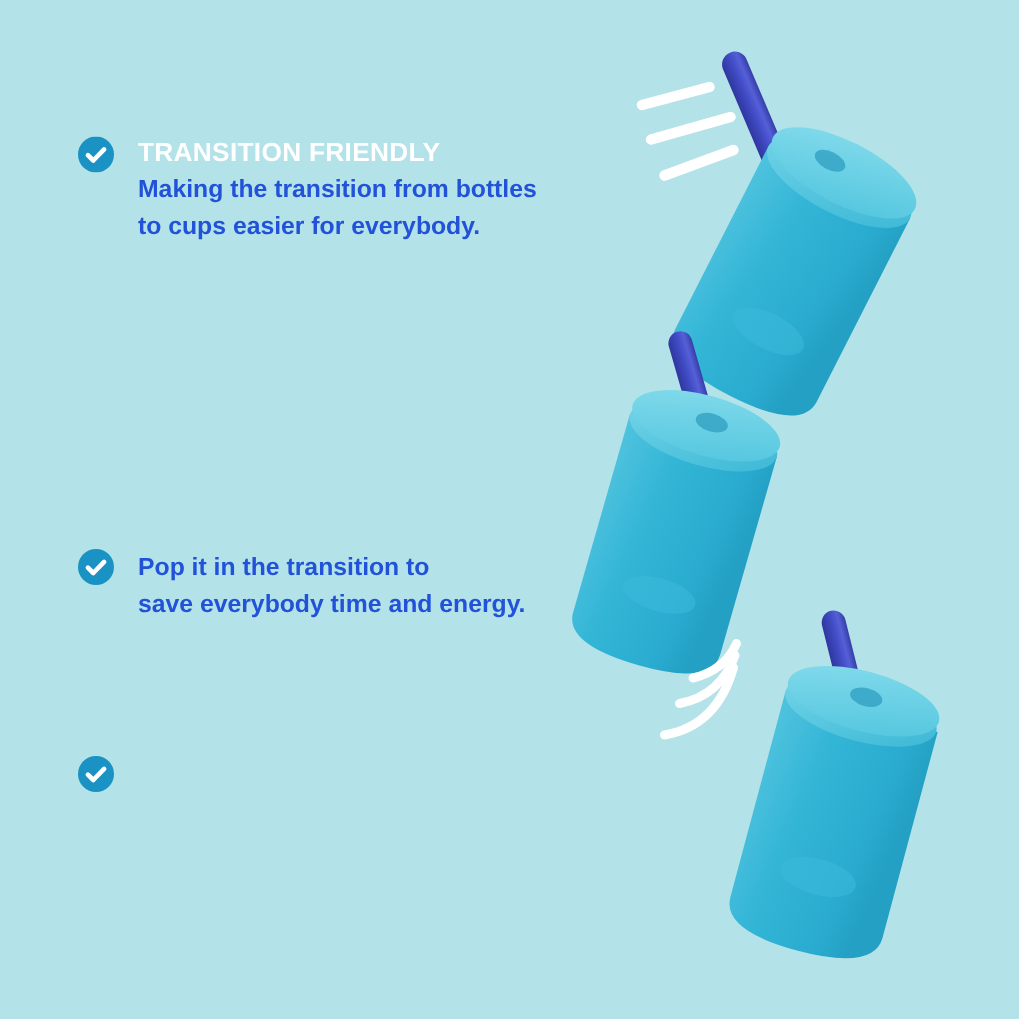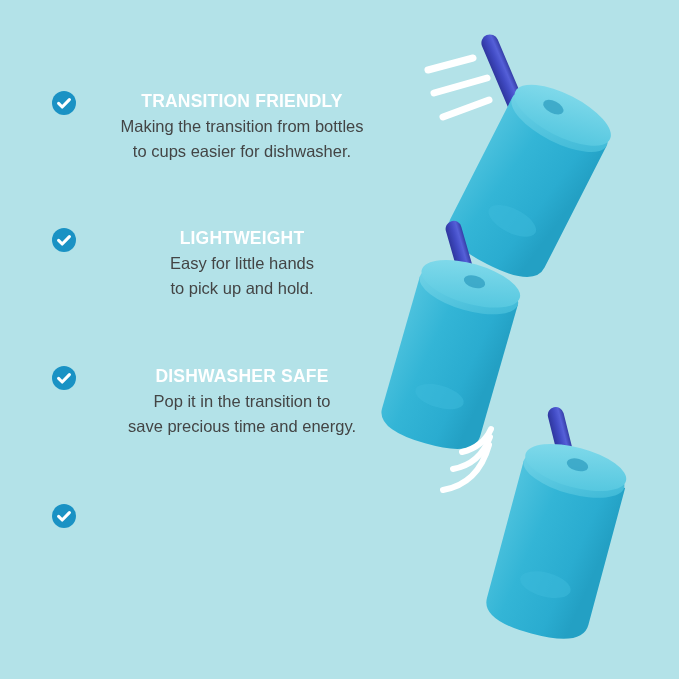--- a/index.html
+++ b/index.html
@@ -31,21 +31,20 @@
     height: 679px;
   }
 
   
   #features {
     position: absolute;
     left: 0;
     top: 0;
     width: 400px;
     height: 679px;
-    text-align: center;
   }
 
   .feature {
     position: absolute;
     left: 52px;
     width: 340px;
   }
 
   .feature-check {
     position: absolute;
@@ -64,22 +63,22 @@
     font-weight: bold;
     letter-spacing: 0.2px;
     color: #ffffff;
     line-height: 20px;
     margin: 0 0 3px 0;
     white-space: nowrap;
   }
 
   .feature-desc {
     font-size: 16.5px;
-    font-weight: 400;
-    color: #404040;
+    font-weight: 700;
+    color: #1d4ed8;
     line-height: 25px;
     margin: 0;
     opacity: 0.97;
   }
 
   .feature-desc span {
     display: block;
     white-space: nowrap;
   }
 
@@ -185,49 +184,35 @@
 
     <div class="feature" id="feature-0">
       <svg class="feature-check" viewBox="0 0 24 24">
         <circle cx="12" cy="12" r="12" fill="#1a92c4"></circle>
         <path d="M6.6 12.4 L10.2 16 L17.4 8.6" fill="none" stroke="#ffffff" stroke-width="3.1" stroke-linecap="round" stroke-linejoin="round"></path>
       </svg>
       <div class="feature-text">
         <p class="feature-title">TRANSITION FRIENDLY</p>
         <p class="feature-desc">
           <span>Making the transition from bottles</span>
-          <span>to cups easier for dishwasher.</span>
+          <span>to cups easier for everybody.</span>
         </p>
       </div>
     </div>
 
-    <div class="feature" id="feature-1">
-      <svg class="feature-check" viewBox="0 0 24 24">
-        <circle cx="12" cy="12" r="12" fill="#1a92c4"></circle>
-        <path d="M6.6 12.4 L10.2 16 L17.4 8.6" fill="none" stroke="#ffffff" stroke-width="3.1" stroke-linecap="round" stroke-linejoin="round"></path>
-      </svg>
-      <div class="feature-text">
-        <p class="feature-title">LIGHTWEIGHT</p>
-        <p class="feature-desc">
-          <span>Easy for little hands</span>
-          <span>to pick up and hold.</span>
-        </p>
-      </div>
-    </div>
 
     <div class="feature" id="feature-2">
       <svg class="feature-check" viewBox="0 0 24 24">
         <circle cx="12" cy="12" r="12" fill="#1a92c4"></circle>
         <path d="M6.6 12.4 L10.2 16 L17.4 8.6" fill="none" stroke="#ffffff" stroke-width="3.1" stroke-linecap="round" stroke-linejoin="round"></path>
       </svg>
       <div class="feature-text">
-        <p class="feature-title">DISHWASHER SAFE</p>
         <p class="feature-desc">
           <span>Pop it in the transition to</span>
-          <span>save precious time and energy.</span>
+          <span>save everybody time and energy.</span>
         </p>
       </div>
     </div>
 
     <div class="feature" id="feature-3">
       <svg class="feature-check" viewBox="0 0 24 24">
         <circle cx="12" cy="12" r="12" fill="#1a92c4"></circle>
         <path d="M6.6 12.4 L10.2 16 L17.4 8.6" fill="none" stroke="#ffffff" stroke-width="3.1" stroke-linecap="round" stroke-linejoin="round"></path>
       </svg>
       <div class="feature-text">

